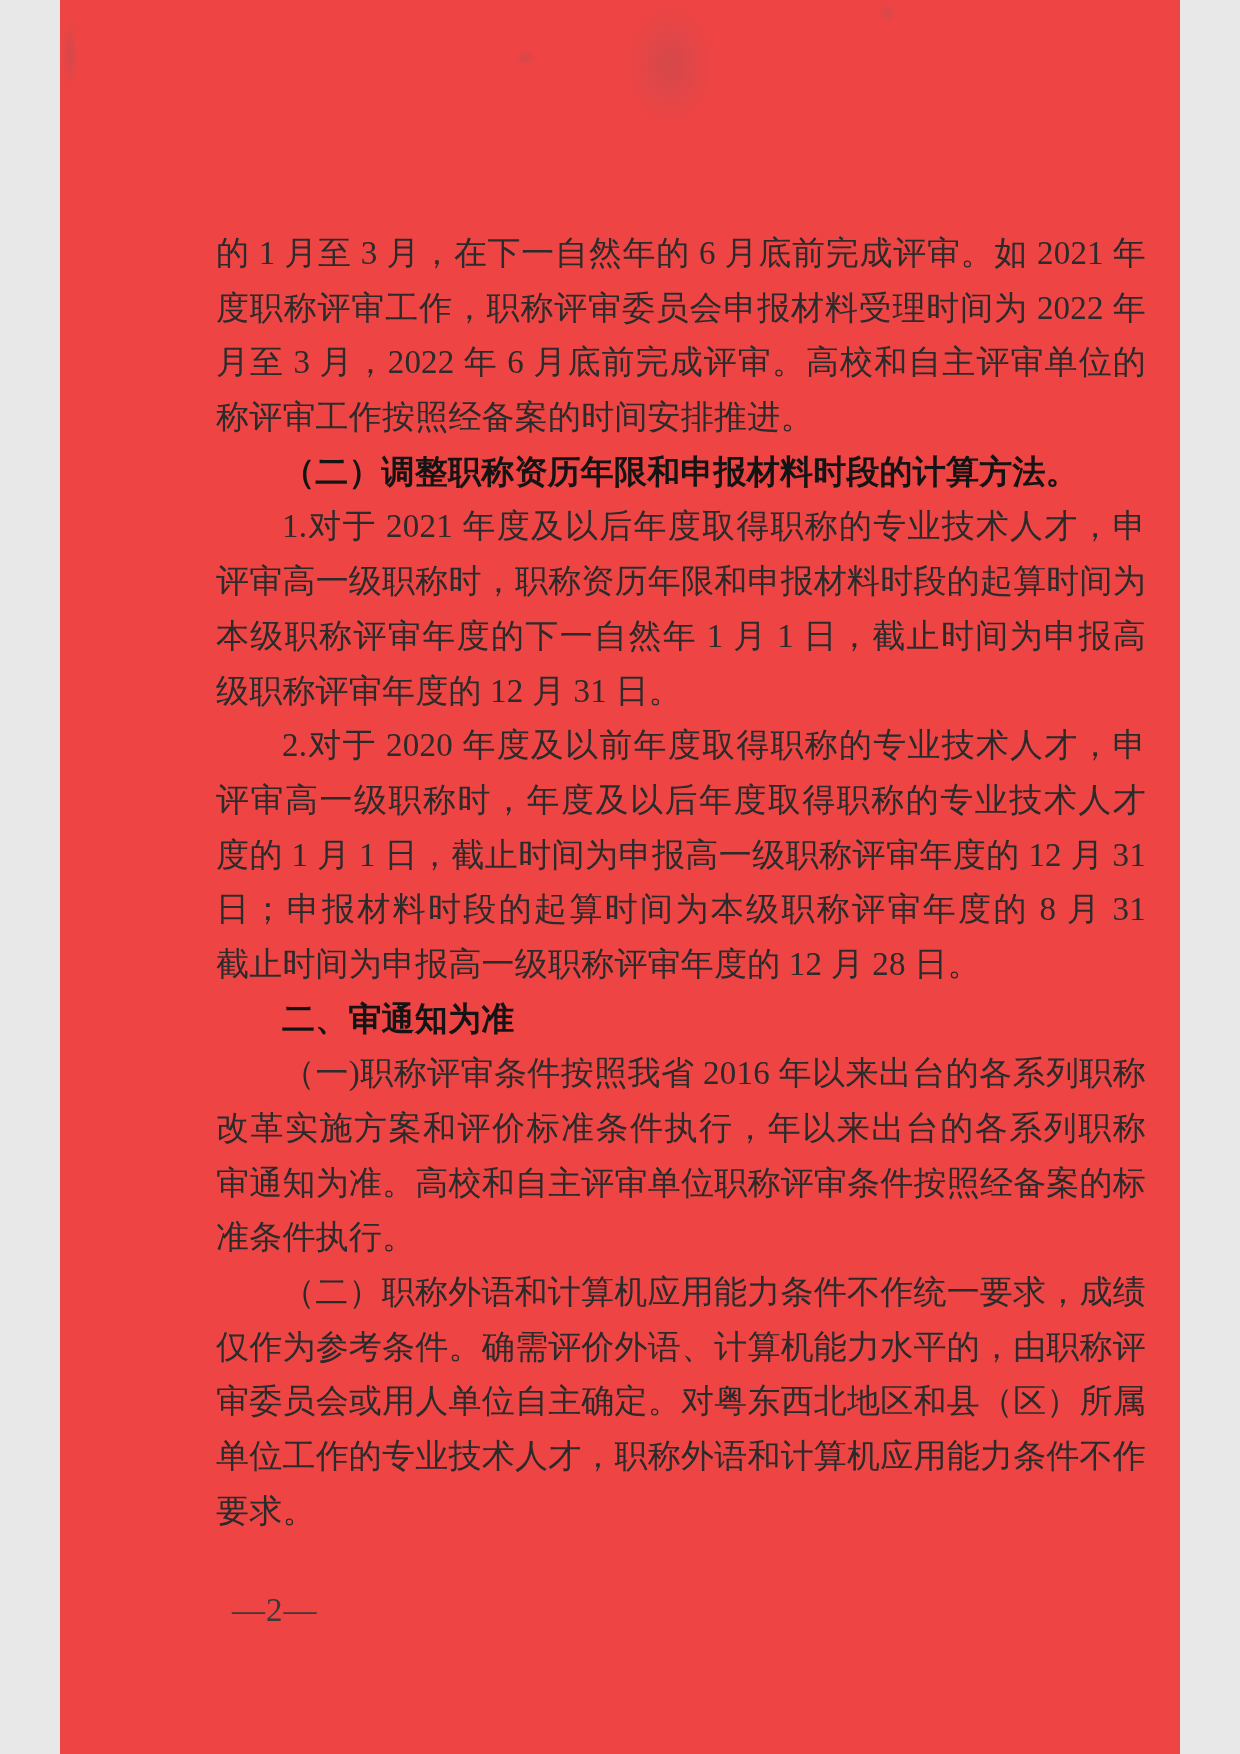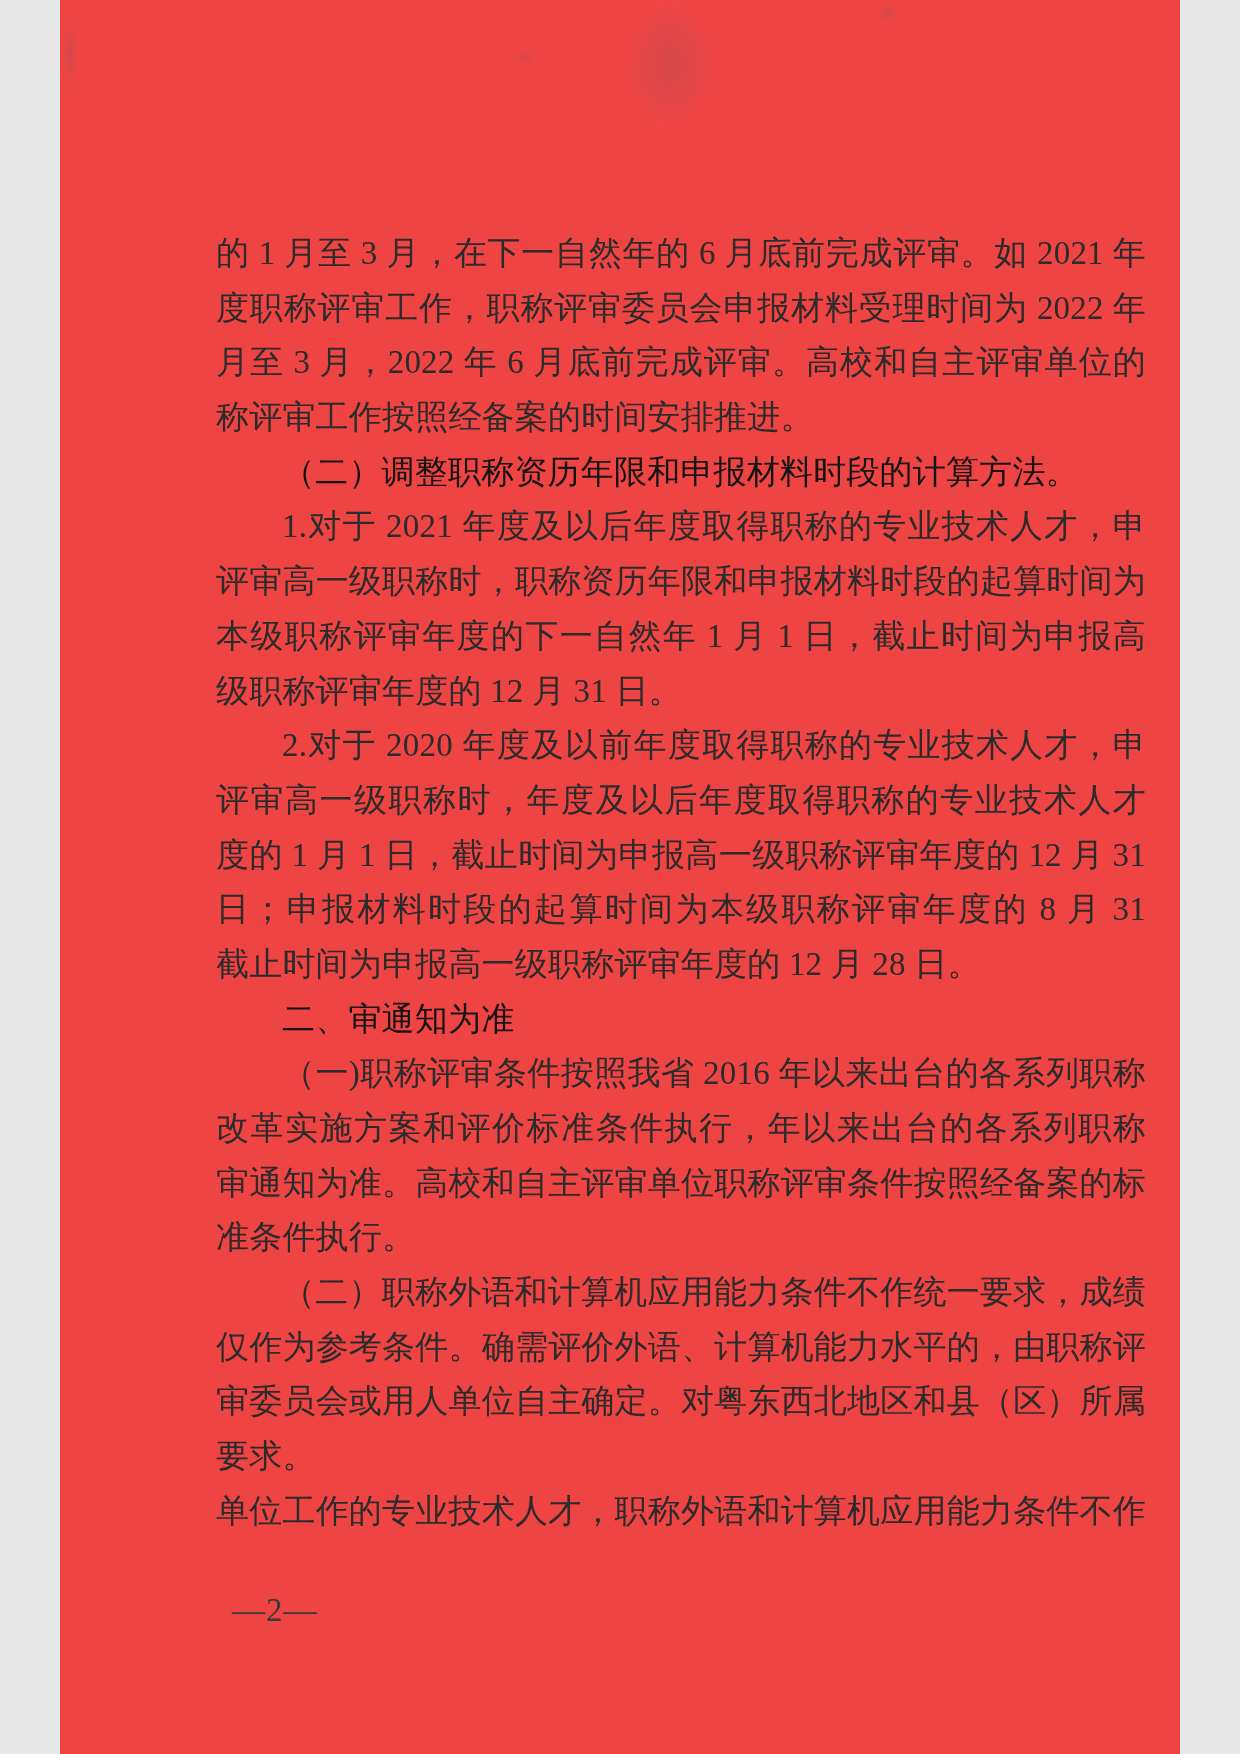--- a/index.html
+++ b/index.html
@@ -33,21 +33,21 @@
     text-align-last: left;
   }
   .line.j {
     text-align-last: justify;
   }
   .line.ind {
     padding-left: 66px;
   }
   .line.h {
     font-family: "Liberation Sans", "DejaVu Sans", sans-serif;
-    font-weight: 400;
+    font-weight: 700;
     color: #141414;
     text-align-last: left;
   }
   .page-number {
     position: absolute;
     left: 172px;
     top: 1592px;
     font-size: 33px;
     color: #3a3a3a;
     letter-spacing: 1px;
@@ -112,21 +112,21 @@
       <div class="line j ind">（一)职称评审条件按照我省 2016 年以来出台的各系列职称</div>
       <div class="line j">改革实施方案和评价标准条件执行，年以来出台的各系列职称</div>
       <div class="line j">审通知为准。高校和自主评审单位职称评审条件按照经备案的标</div>
       <div class="line">准条件执行。</div>
     </div>
 
     <div>
       <div class="line j ind">（二）职称外语和计算机应用能力条件不作统一要求，成绩</div>
       <div class="line j">仅作为参考条件。确需评价外语、计算机能力水平的，由职称评</div>
       <div class="line j">审委员会或用人单位自主确定。对粤东西北地区和县（区）所属</div>
+      <div class="line j">单位工作的专业技术人才，职称外语和计算机应用能力条件不作</div>
       <div class="line">要求。</div>
-      <div class="line j">单位工作的专业技术人才，职称外语和计算机应用能力条件不作</div>
     </div>
 
   </div>
 
   <div class="page-number">—2—</div>
 
 </div>
 
 </body></html>

